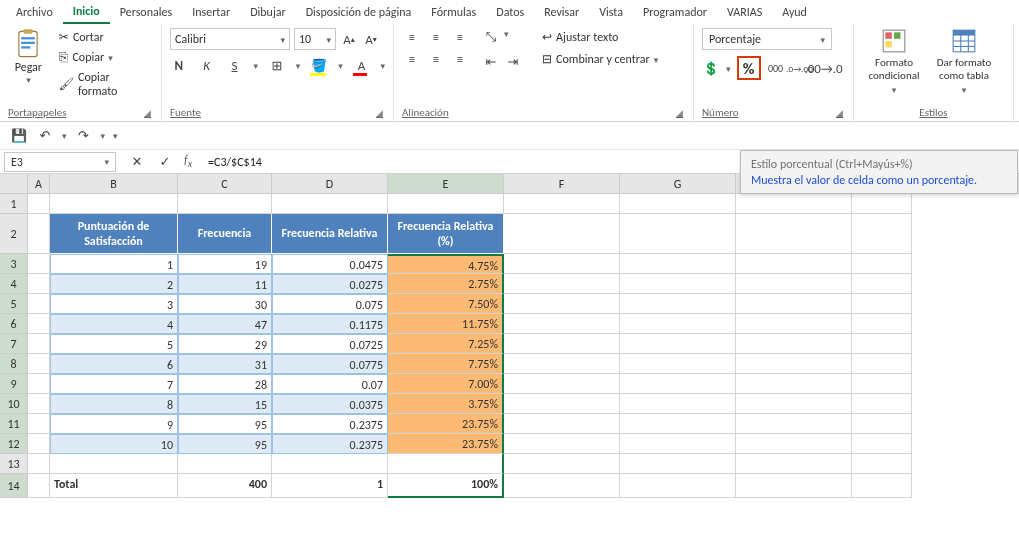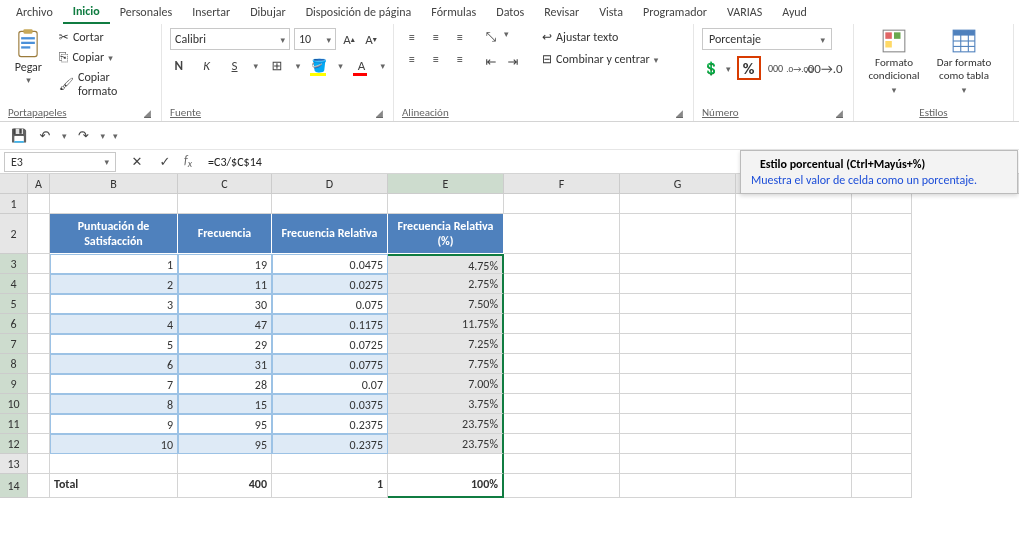--- a/index.html
+++ b/index.html
@@ -25,37 +25,37 @@
   .number-box { border:1px solid #c8c8c8; height:22px; width:130px; padding:2px 6px; display:flex; align-items:center; justify-content:space-between; font-size:12px;}
   .num-row { display:flex; gap:6px; margin-top:6px; align-items:center;}
   .pct-btn { width:24px; height:24px; display:flex; align-items:center; justify-content:center; border:2px solid #d83b01; font-size:16px; font-weight:bold; cursor:pointer;}
   .vert-btn { display:flex; flex-direction:column; align-items:center; width:64px; font-size:11px; text-align:center; cursor:pointer; gap:2px;}
   .qat { display:flex; align-items:center; gap:8px; height:28px; padding:4px 10px; background:#fff; border-bottom:1px solid #e6e6e6;}
   .formula-bar { display:flex; align-items:center; height:24px; border-bottom:1px solid #d4d4d4; background:#fff; position:relative;}
   .namebox { width:112px; border:1px solid #c8c8c8; height:20px; margin:2px 4px; padding:4px 6px; font-size:12px; display:flex; align-items:center; justify-content:space-between;}
   .fx-area { display:flex; align-items:center; gap:10px; padding:0 8px; color:#666;}
   .formula-input { flex:1; padding:2px 8px; font-size:12px; color:#222; }
   .tooltip { position:absolute; left:740px; top:0px; background:#f3f3f3; border:1px solid #bbb; padding:6px 10px; font-size:12px; width:278px; box-shadow:0 2px 4px rgba(0,0,0,.15); z-index:10;}
-  .tooltip .tt-title { font-weight:700; margin-bottom:2px; color:#000000;margin-left:9px;}
+  .tooltip .tt-title { font-weight:400; margin-bottom:2px; color:#737373;}
   .tooltip .tt-body { color:#1d4ed8; }
   .sheet { position:relative; }
   .col-headers { display:flex; background:#e6e6e6; border-bottom:1px solid #ccc; height:20px; }
   .corner { width:28px; border-right:1px solid #ccc; background:#e6e6e6;}
   .ch { border-right:1px solid #ccc; text-align:center; font-size:12px; color:#333; line-height:20px; background:#e6e6e6;}
   .grid-row { display:flex; height:20px; }
   .rh { width:28px; border-right:1px solid #ccc; border-bottom:1px solid #ccc; background:#e6e6e6; text-align:center; font-size:12px; color:#333; line-height:20px;}
   .cell-g { border-right:1px solid #d4d4d4; border-bottom:1px solid #d4d4d4; font-size:12px; padding:0 4px; line-height:20px; background:#fff; overflow:hidden; white-space:nowrap;}
   .grid-row.tall { height:40px; }
   .grid-row.tall .rh { line-height:40px; }
   .hdr-cell { background:#4f81bd; color:#fff; font-weight:600; text-align:center; border-right:1px solid #fff; border-bottom:1px solid #fff; display:flex; align-items:center; justify-content:center; padding:2px 4px; line-height:1.2;}
   .data-b { text-align:right; border:1px solid #9cc2e5;}
   .band { background:#deeaf6; }
   .data-c { text-align:right; border:1px solid #9cc2e5;}
   .data-d { text-align:right; border:1px solid #9cc2e5;}
-  .data-e { text-align:right; background:#e5e5e5; border-right:2px solid #107c41;}
+  .data-e { text-align:right; background:#fdba74; border-right:2px solid #107c41;}
   .sel-top .data-e { border-top:2px solid #107c41; }
   .total-row .cell-g { font-weight:700; }
   .wB{width:128px}.wC{width:94px}.wD{width:116px}.wE{width:116px}.wF{width:116px}.wG{width:116px}.wH{width:116px}.wI{width:60px}
   .caret{font-size:9px;color:#666}
   .rh.sel{background:#cddcce;}
   .ch.sel{background:#cddcce;}
 </style>
 </head>
 <body>
 

